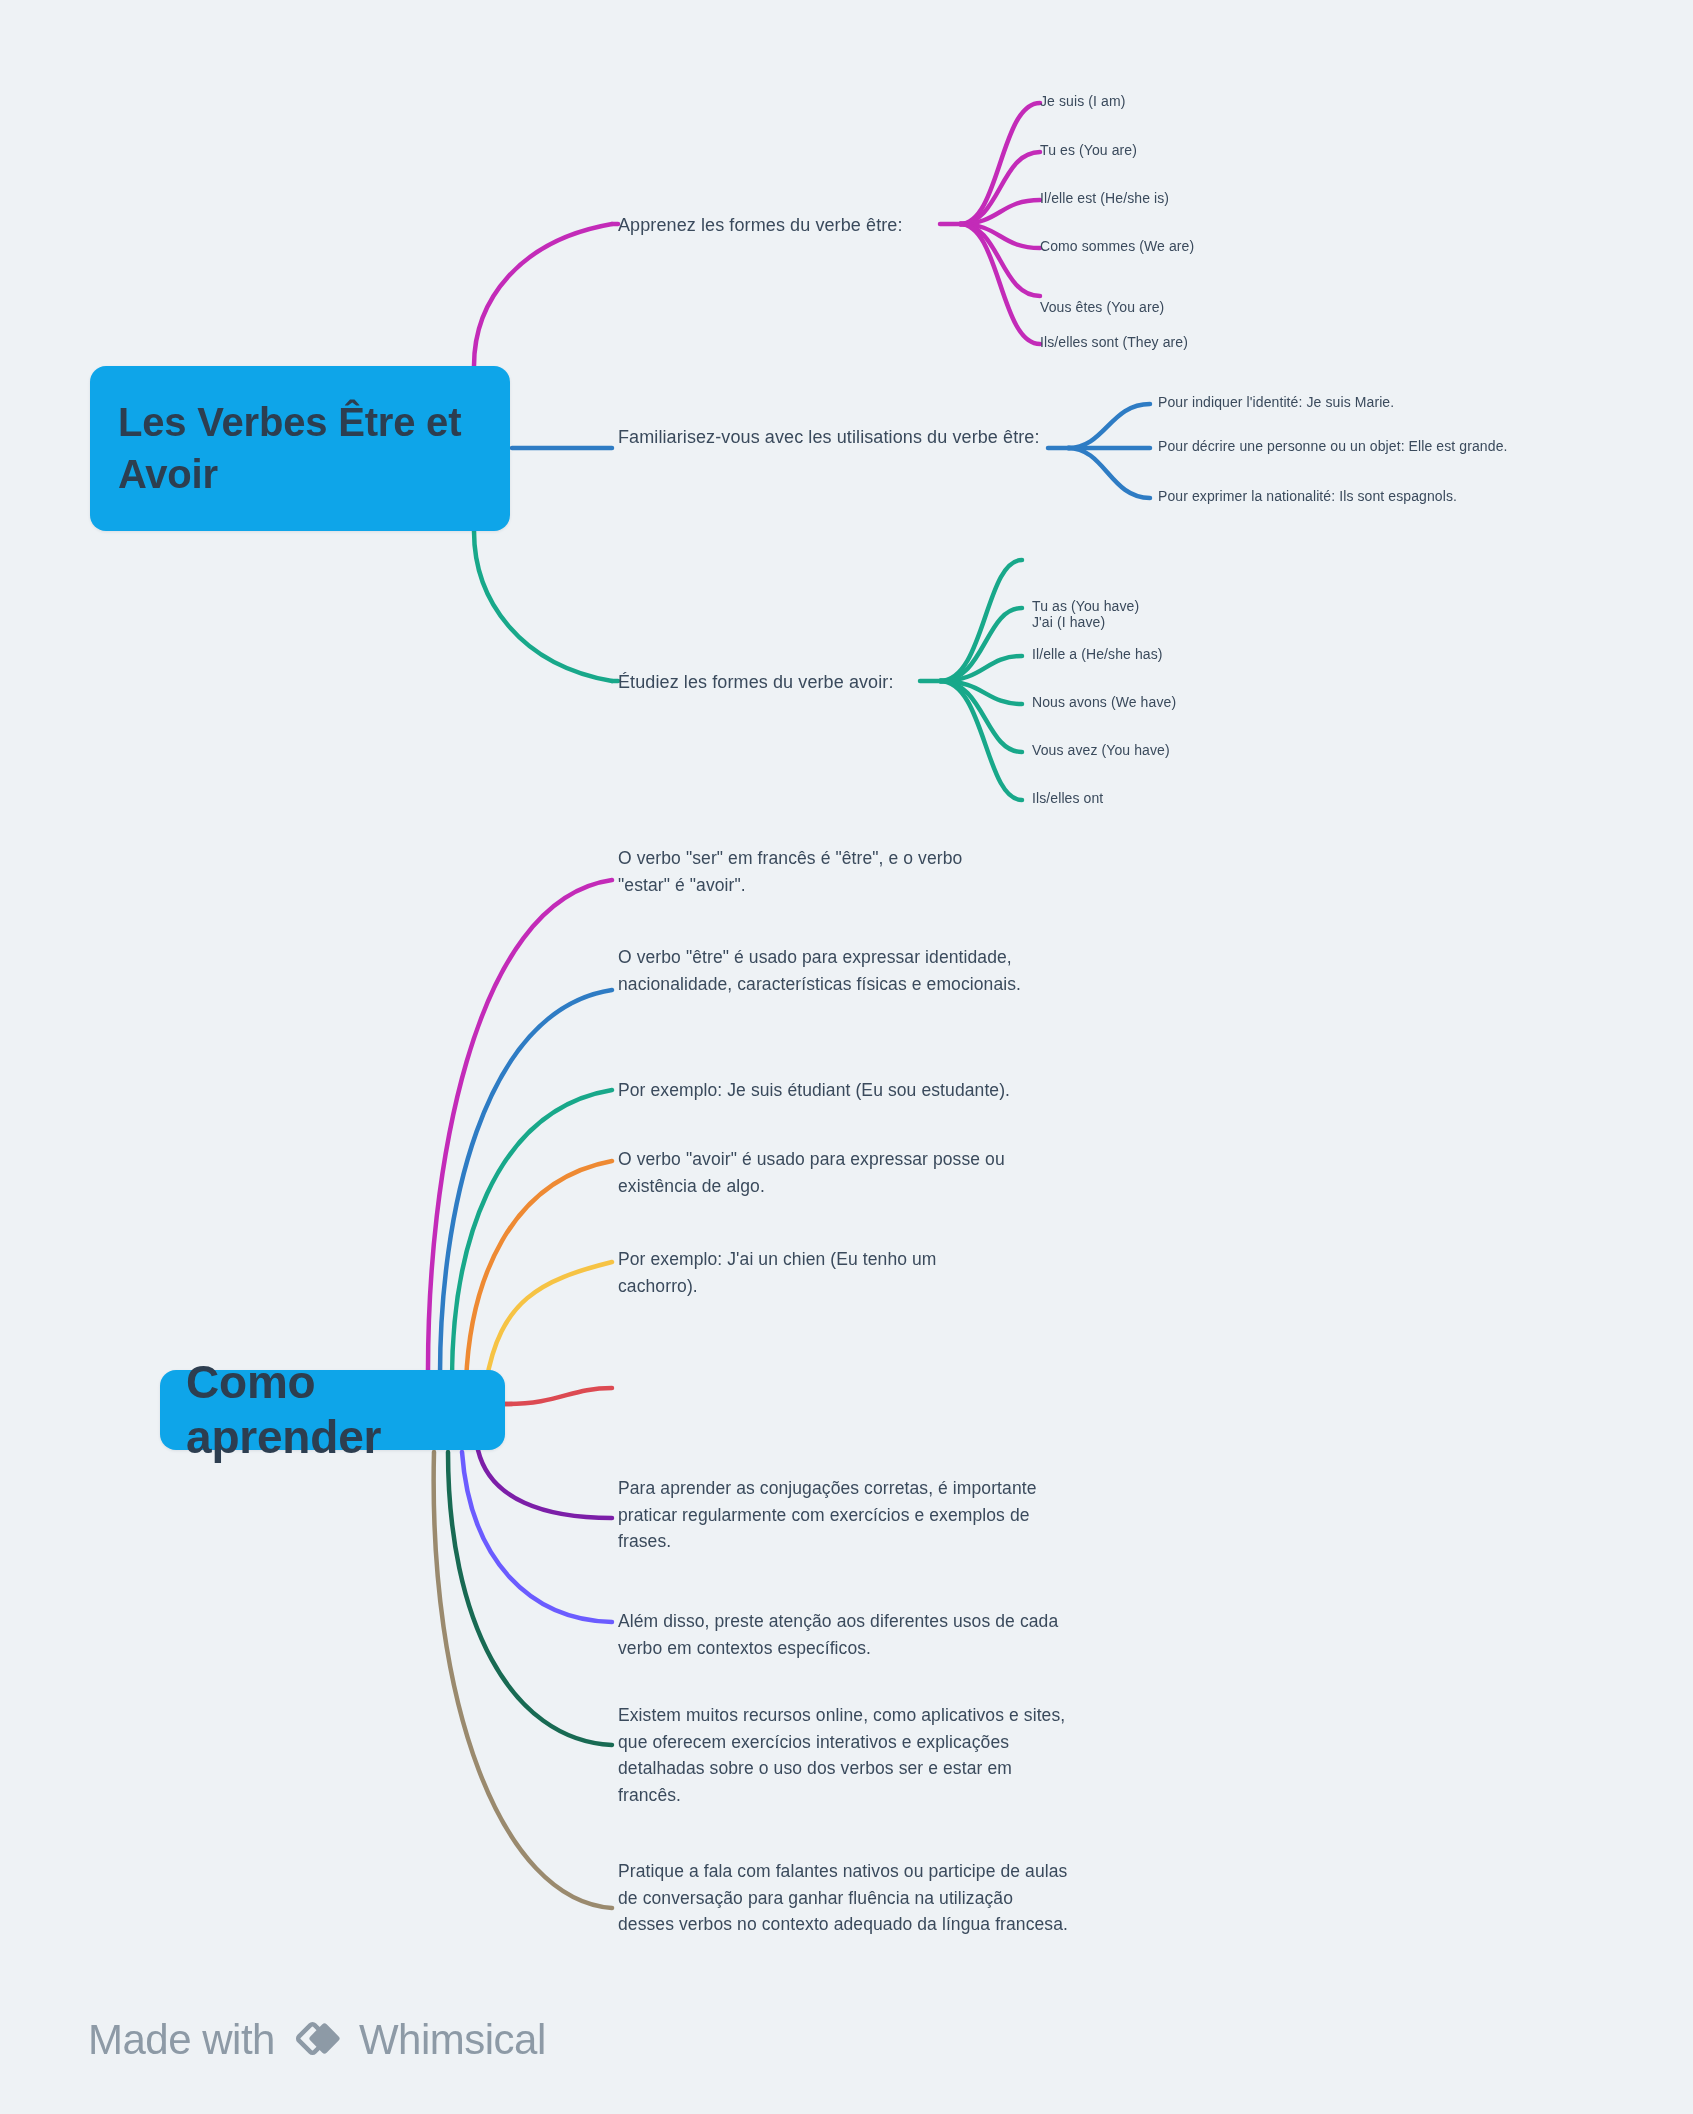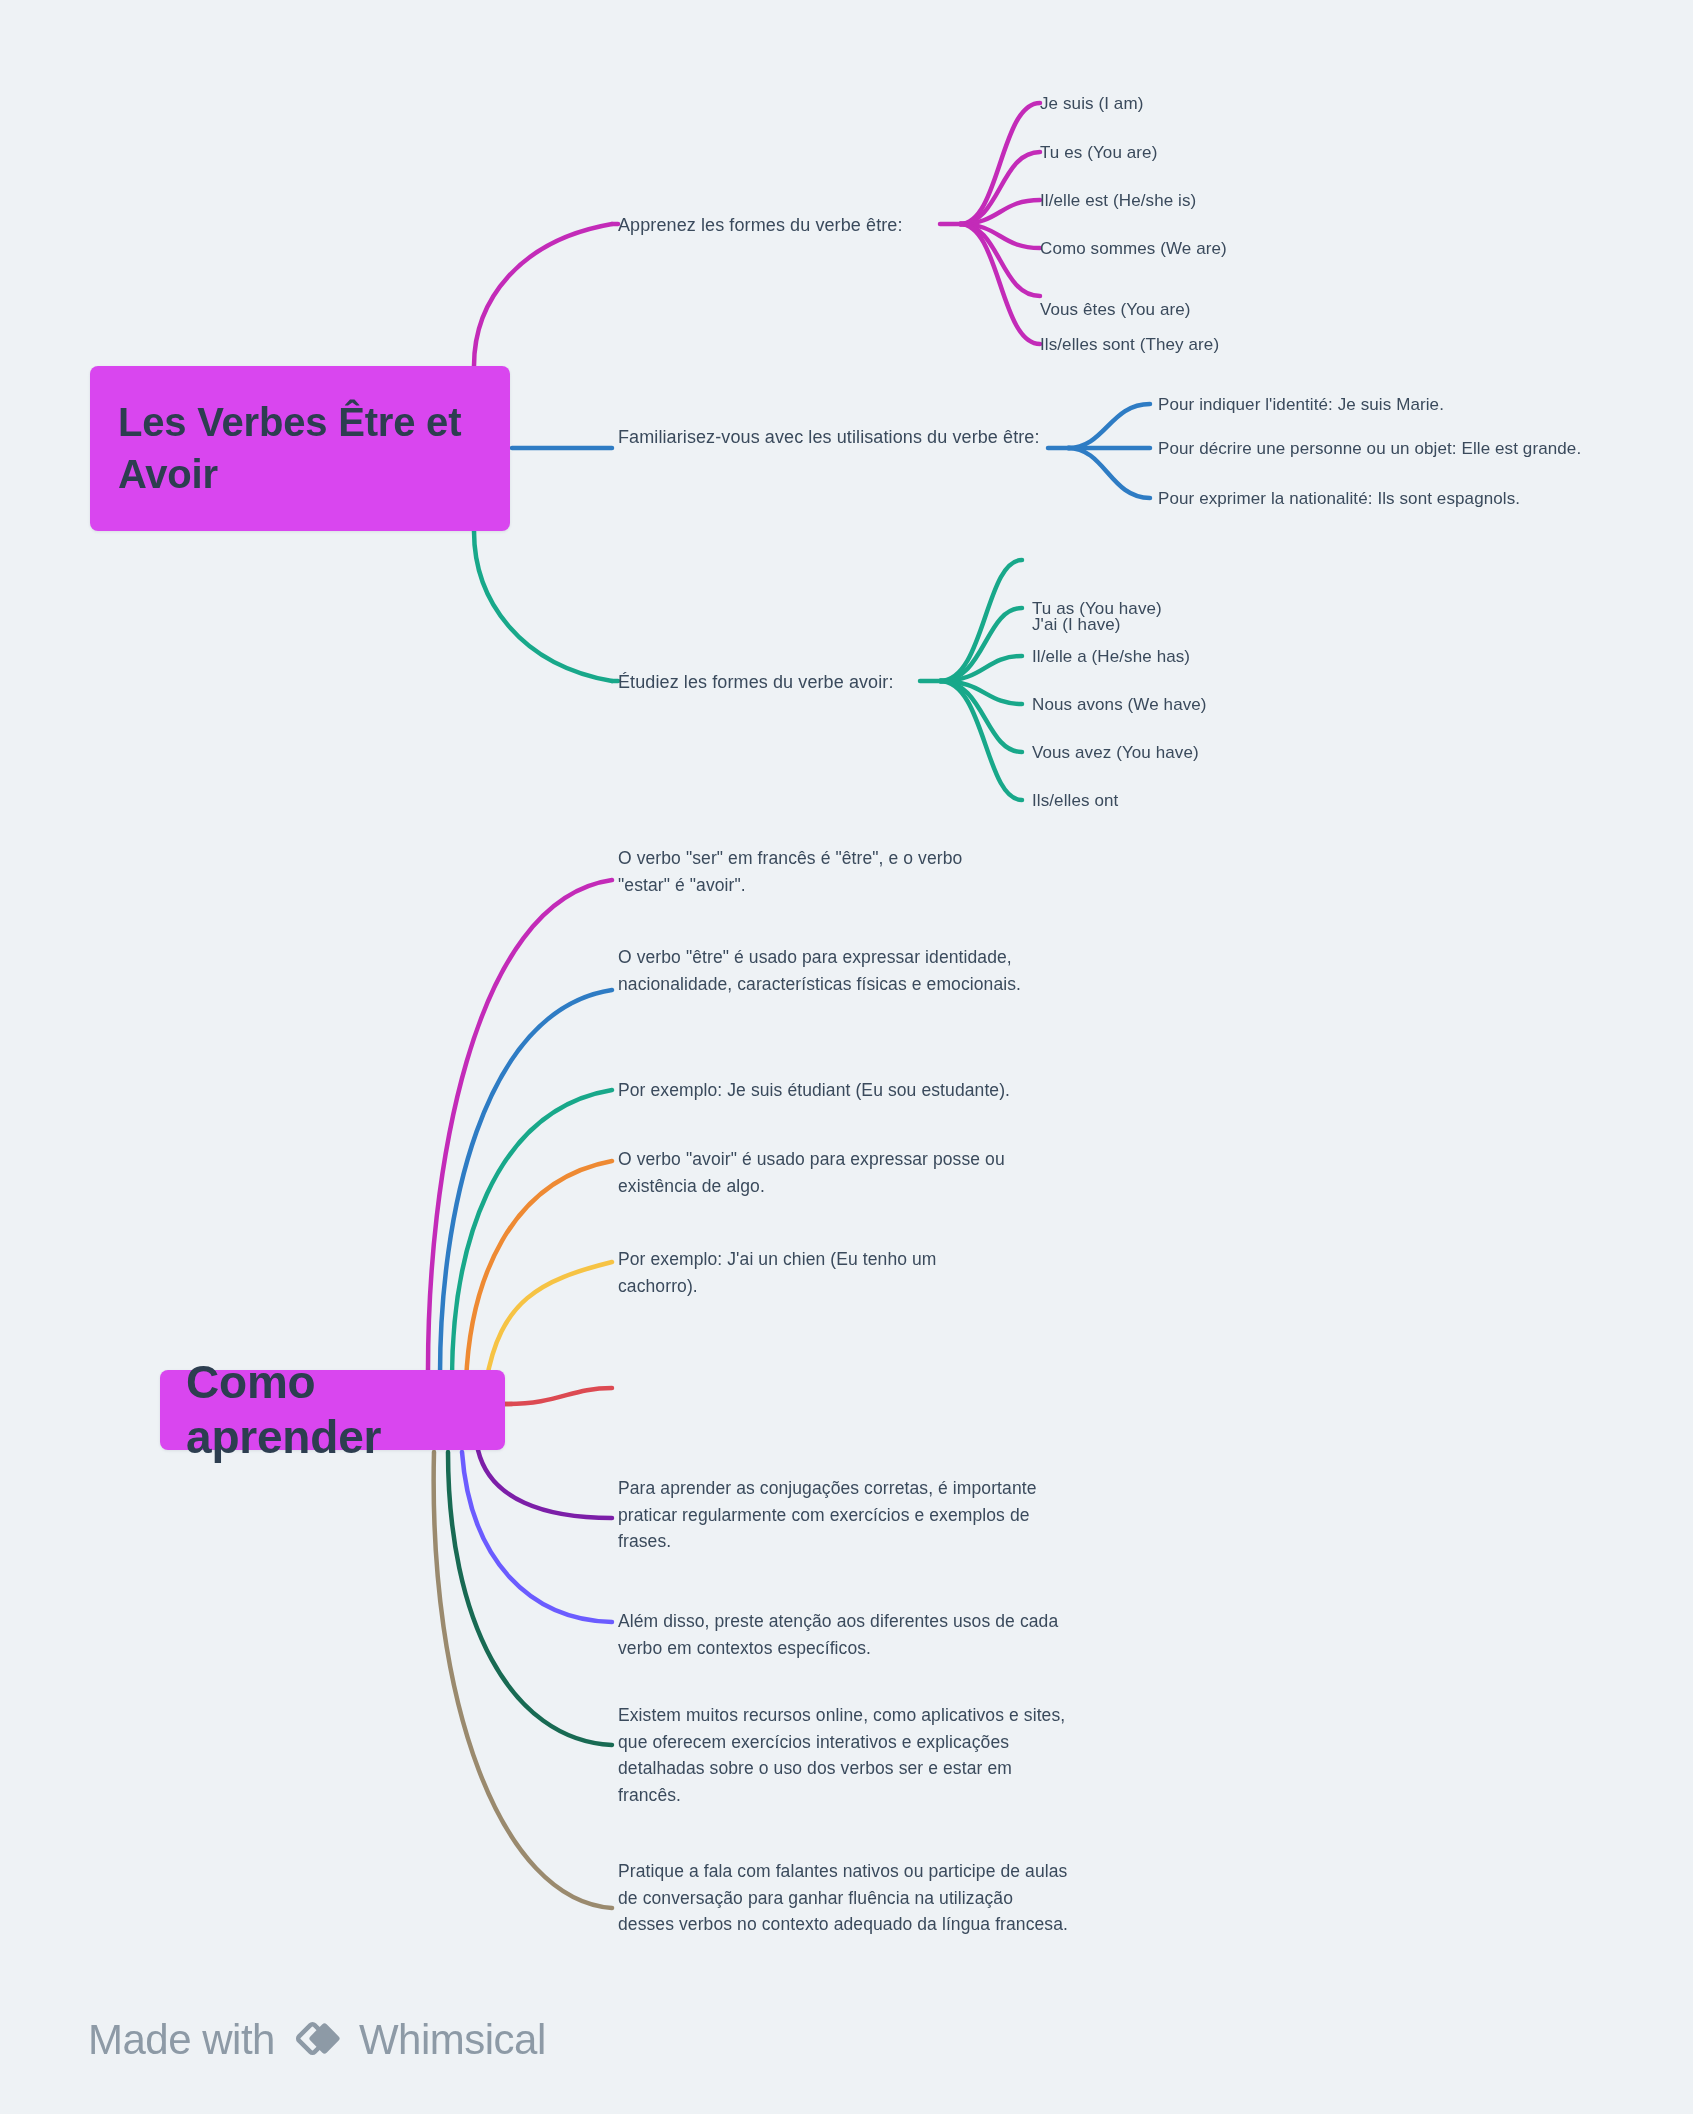--- a/index.html
+++ b/index.html
@@ -9,22 +9,22 @@
     font-family:"Liberation Sans", sans-serif;
     color:#2d3e50;
     overflow:hidden;
     position:relative;
   }
   #canvas{position:absolute;inset:0;width:1693px;height:2114px;}
   svg.links{position:absolute;left:0;top:0;width:1693px;height:2114px;pointer-events:none;}
 
   .node{
     position:absolute;
-    background:#d946ef;
-    border-radius:8px;
+    background:#0ea5e9;
+    border-radius:16px;
     box-shadow:0 1px 3px rgba(40,60,80,.10);
     display:flex;align-items:center;
     font-weight:bold;
     color:#2d3e50;
   }
   #root-node{
     left:90px;top:366px;width:420px;height:165px;
     padding:0 28px;box-sizing:border-box;
     font-size:40px;line-height:1.28;letter-spacing:-.2px;
   }
@@ -35,21 +35,21 @@
   }
 
   .label{
     position:absolute;
     font-size:17.5px;
     line-height:1.52;
     color:#3a4a5c;
     font-weight:500;
     letter-spacing:.1px;
   }
-  .label.small{font-size:17px;}
+  .label.small{font-size:14px;}
   .label.mid{font-size:18px;}
 
   .footer{
     position:absolute;left:88px;top:2016px;
     display:flex;gap:14px;
     color:#8d9aa6;
     font-size:42px;
     font-weight:500;
     letter-spacing:-.5px;
   }

